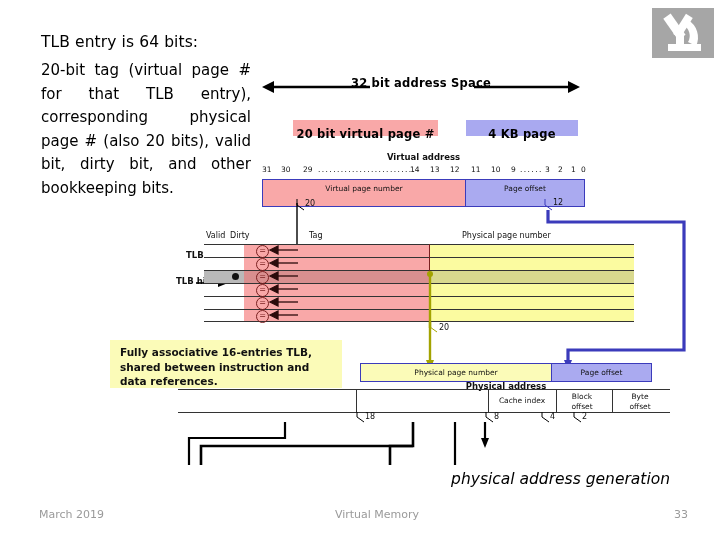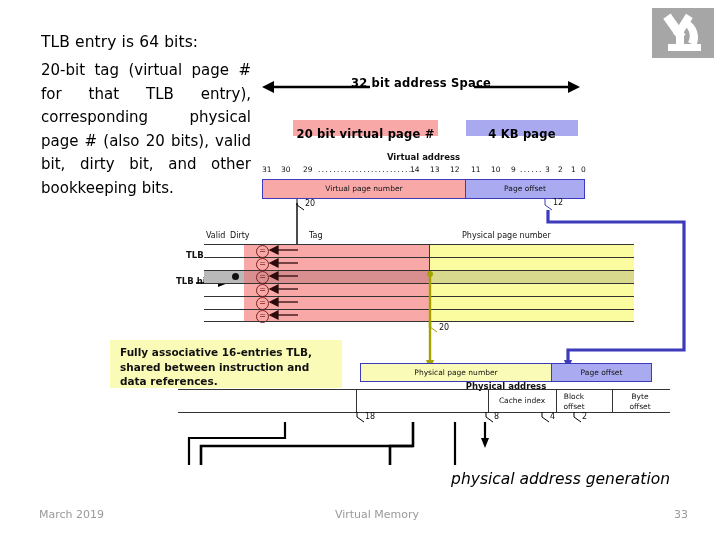--- a/index.html
+++ b/index.html
@@ -59,21 +59,21 @@
   #va-title {
     left: 262px; top: 152px; width: 323px; text-align: center;
     font-size: 8.5px; font-weight: bold; color: #111;
   }
   #va-bits {
     left: 262px; top: 165px; width: 323px; height: 11px;
     font-size: 7.5px; color: #111;
   }
   #va-bits span { position: absolute; top: 0; }
   #va-bar {
-    left: 262px; top: 179px; width: 323px; height: 20px;
+    left: 262px; top: 179px; width: 323px; height: 28px;
     border: 1px solid #3b3bbb; box-sizing: border-box;
     display: flex;
   }
   #va-bar .vpn {
     width: 202px; background: #f9a8a8; border-right: 1px solid #3b3bbb;
   }
   #va-bar .poff { flex: 1; background: #aaaaf0; }
   #va-bar .seg {
     font-size: 7.5px; text-align: center; line-height: 18px; color: #111;
   }
@@ -302,21 +302,21 @@
 </div>
 
 <div id="pa-title" class="abs">Physical address</div>
 
 <div id="pa-fields" class="abs">
   <div class="vline" style="left:178px"></div>
   <div class="vline" style="left:310px"></div>
   <div class="vline" style="left:378px"></div>
   <div class="vline" style="left:434px"></div>
   <div class="cell" style="left:310px;width:68px;line-height:22px">Cache index</div>
-  <div class="cell" style="left:368px;width:56px;line-height:10px;padding-top:2px">Block<br>offset</div>
+  <div class="cell" style="left:376px;width:56px;line-height:10px;padding-top:2px">Block<br>offset</div>
   <div class="cell" style="left:434px;width:56px;line-height:10px;padding-top:2px">Byte<br>offset</div>
 </div>
 
 <svg class="abs" style="left:355px;top:412px" width="16" height="12">
   <path d="M2,0 L2,5 L9,10" stroke="#000" fill="none" stroke-width="1"></path>
 </svg>
 <div class="abs tick-label" style="left:365px;top:412px">18</div>
 
 <svg class="abs" style="left:484px;top:412px" width="16" height="12">
   <path d="M2,0 L2,5 L9,10" stroke="#000" fill="none" stroke-width="1"></path>

